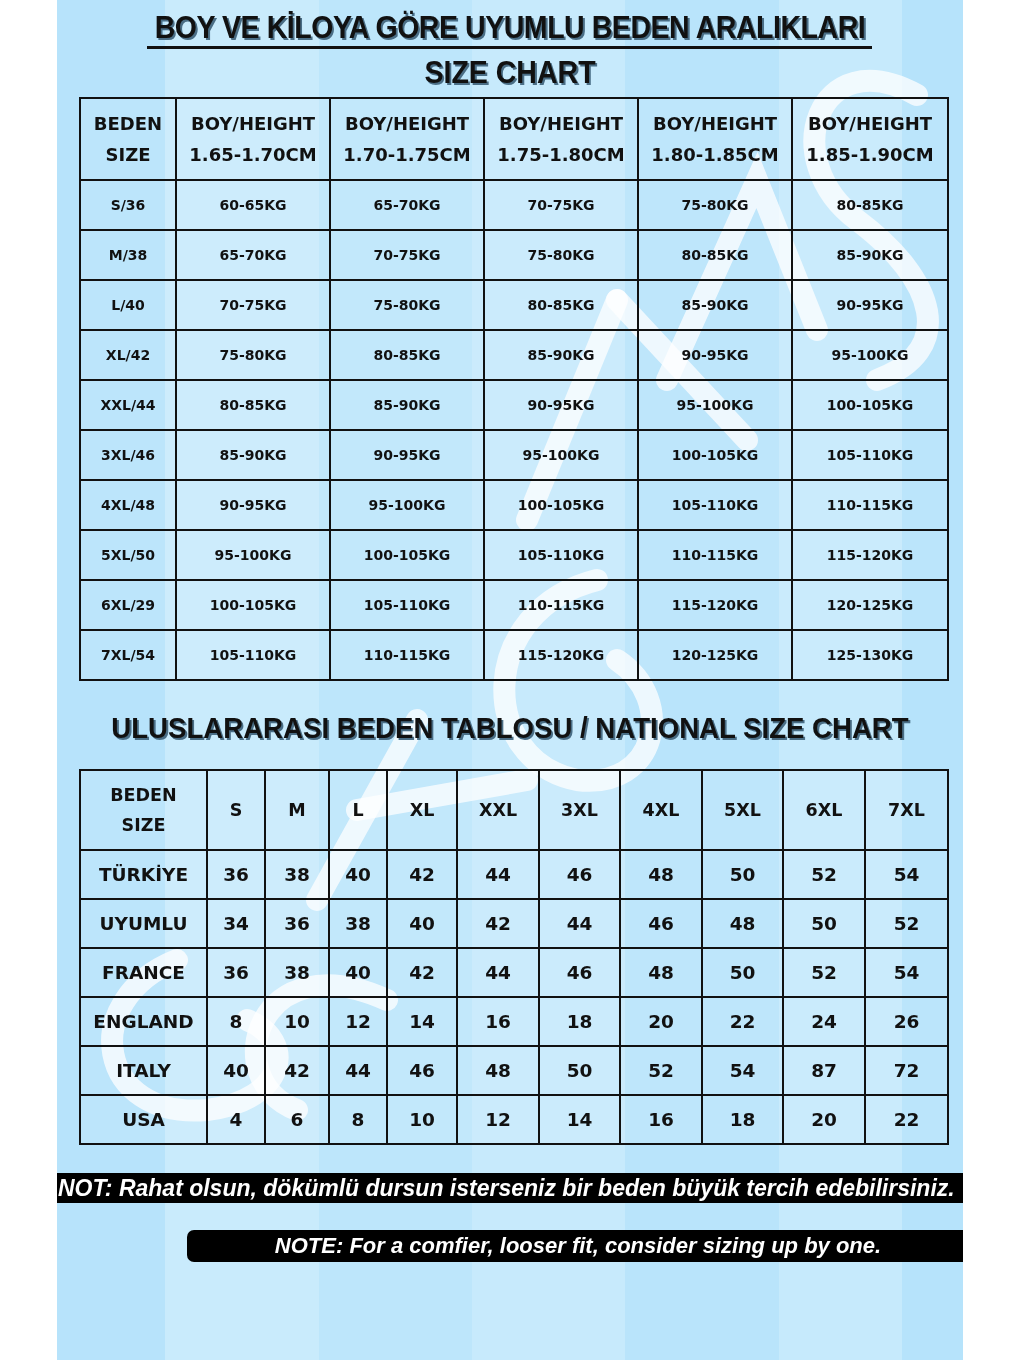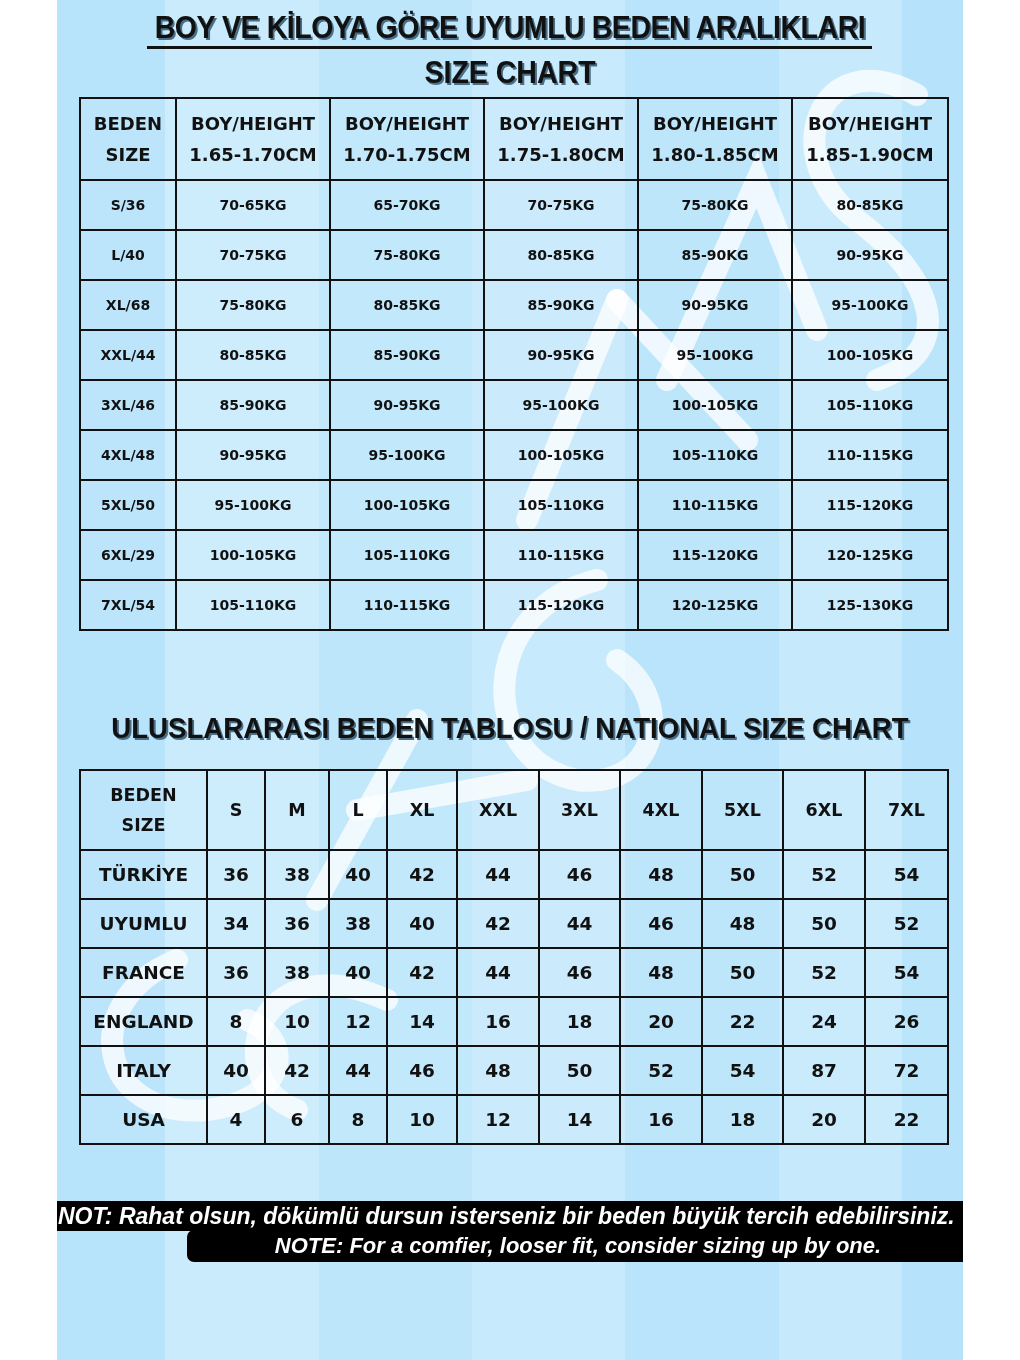--- a/index.html
+++ b/index.html
@@ -50,21 +50,21 @@
   }
   #t1 { left:22px; top:97px; width:868px; }
   #t1 tr.head td { height:80px; line-height:31px; font-size:18px; }
   #t1 tr.row td { height:48px; font-size:14px;margin-top:28px; }
   #t2 { left:22px; top:769px; width:868px; }
   #t2 tr.head td { height:78px; line-height:30px; font-size:17.5px; }
   #t2 tr.row td { height:47px; font-size:18.5px; }
   .note1 {
     position:absolute; left:0; top:1173px; width:906px; height:30px; background:#000;
     color:#fff; font-family:"Liberation Sans", sans-serif; font-style:italic; font-weight:bold;
-    font-size:23px; line-height:30px; white-space:nowrap; overflow:hidden; text-indent:1px;margin-top:28px;
+    font-size:23px; line-height:30px; white-space:nowrap; overflow:hidden; text-indent:1px;
   }
   .note2 {
     position:absolute; left:130px; top:1230px; width:782px; height:32px; background:#000;
     color:#fff; border-radius:7px; text-align:center;
     font-family:"Liberation Sans", sans-serif; font-style:italic; font-weight:bold;
     font-size:22px; line-height:32px; white-space:nowrap;
   }
 </style>
 </head>
 <body>
@@ -102,36 +102,44 @@
         <tr class="head">
       <td><span>BEDEN</span><br><span>SIZE</span></td>
       <td><span>BOY/HEIGHT</span><br><span>1.65-1.70CM</span></td>
       <td><span>BOY/HEIGHT</span><br><span>1.70-1.75CM</span></td>
       <td><span>BOY/HEIGHT</span><br><span>1.75-1.80CM</span></td>
       <td><span>BOY/HEIGHT</span><br><span>1.80-1.85CM</span></td>
       <td><span>BOY/HEIGHT</span><br><span>1.85-1.90CM</span></td>
     </tr>
     <tr class="row">
       <td>S/36</td>
-      <td>70-65KG</td>
+      <td>60-65KG</td>
       <td>65-70KG</td>
       <td>70-75KG</td>
       <td>75-80KG</td>
       <td>80-85KG</td>
     </tr>
     <tr class="row">
+      <td>M/38</td>
+      <td>65-70KG</td>
+      <td>70-75KG</td>
+      <td>75-80KG</td>
+      <td>80-85KG</td>
+      <td>85-90KG</td>
+    </tr>
+    <tr class="row">
       <td>L/40</td>
       <td>70-75KG</td>
       <td>75-80KG</td>
       <td>80-85KG</td>
       <td>85-90KG</td>
       <td>90-95KG</td>
     </tr>
     <tr class="row">
-      <td>XL/68</td>
+      <td>XL/42</td>
       <td>75-80KG</td>
       <td>80-85KG</td>
       <td>85-90KG</td>
       <td>90-95KG</td>
       <td>95-100KG</td>
     </tr>
     <tr class="row">
       <td>XXL/44</td>
       <td>80-85KG</td>
       <td>85-90KG</td>

